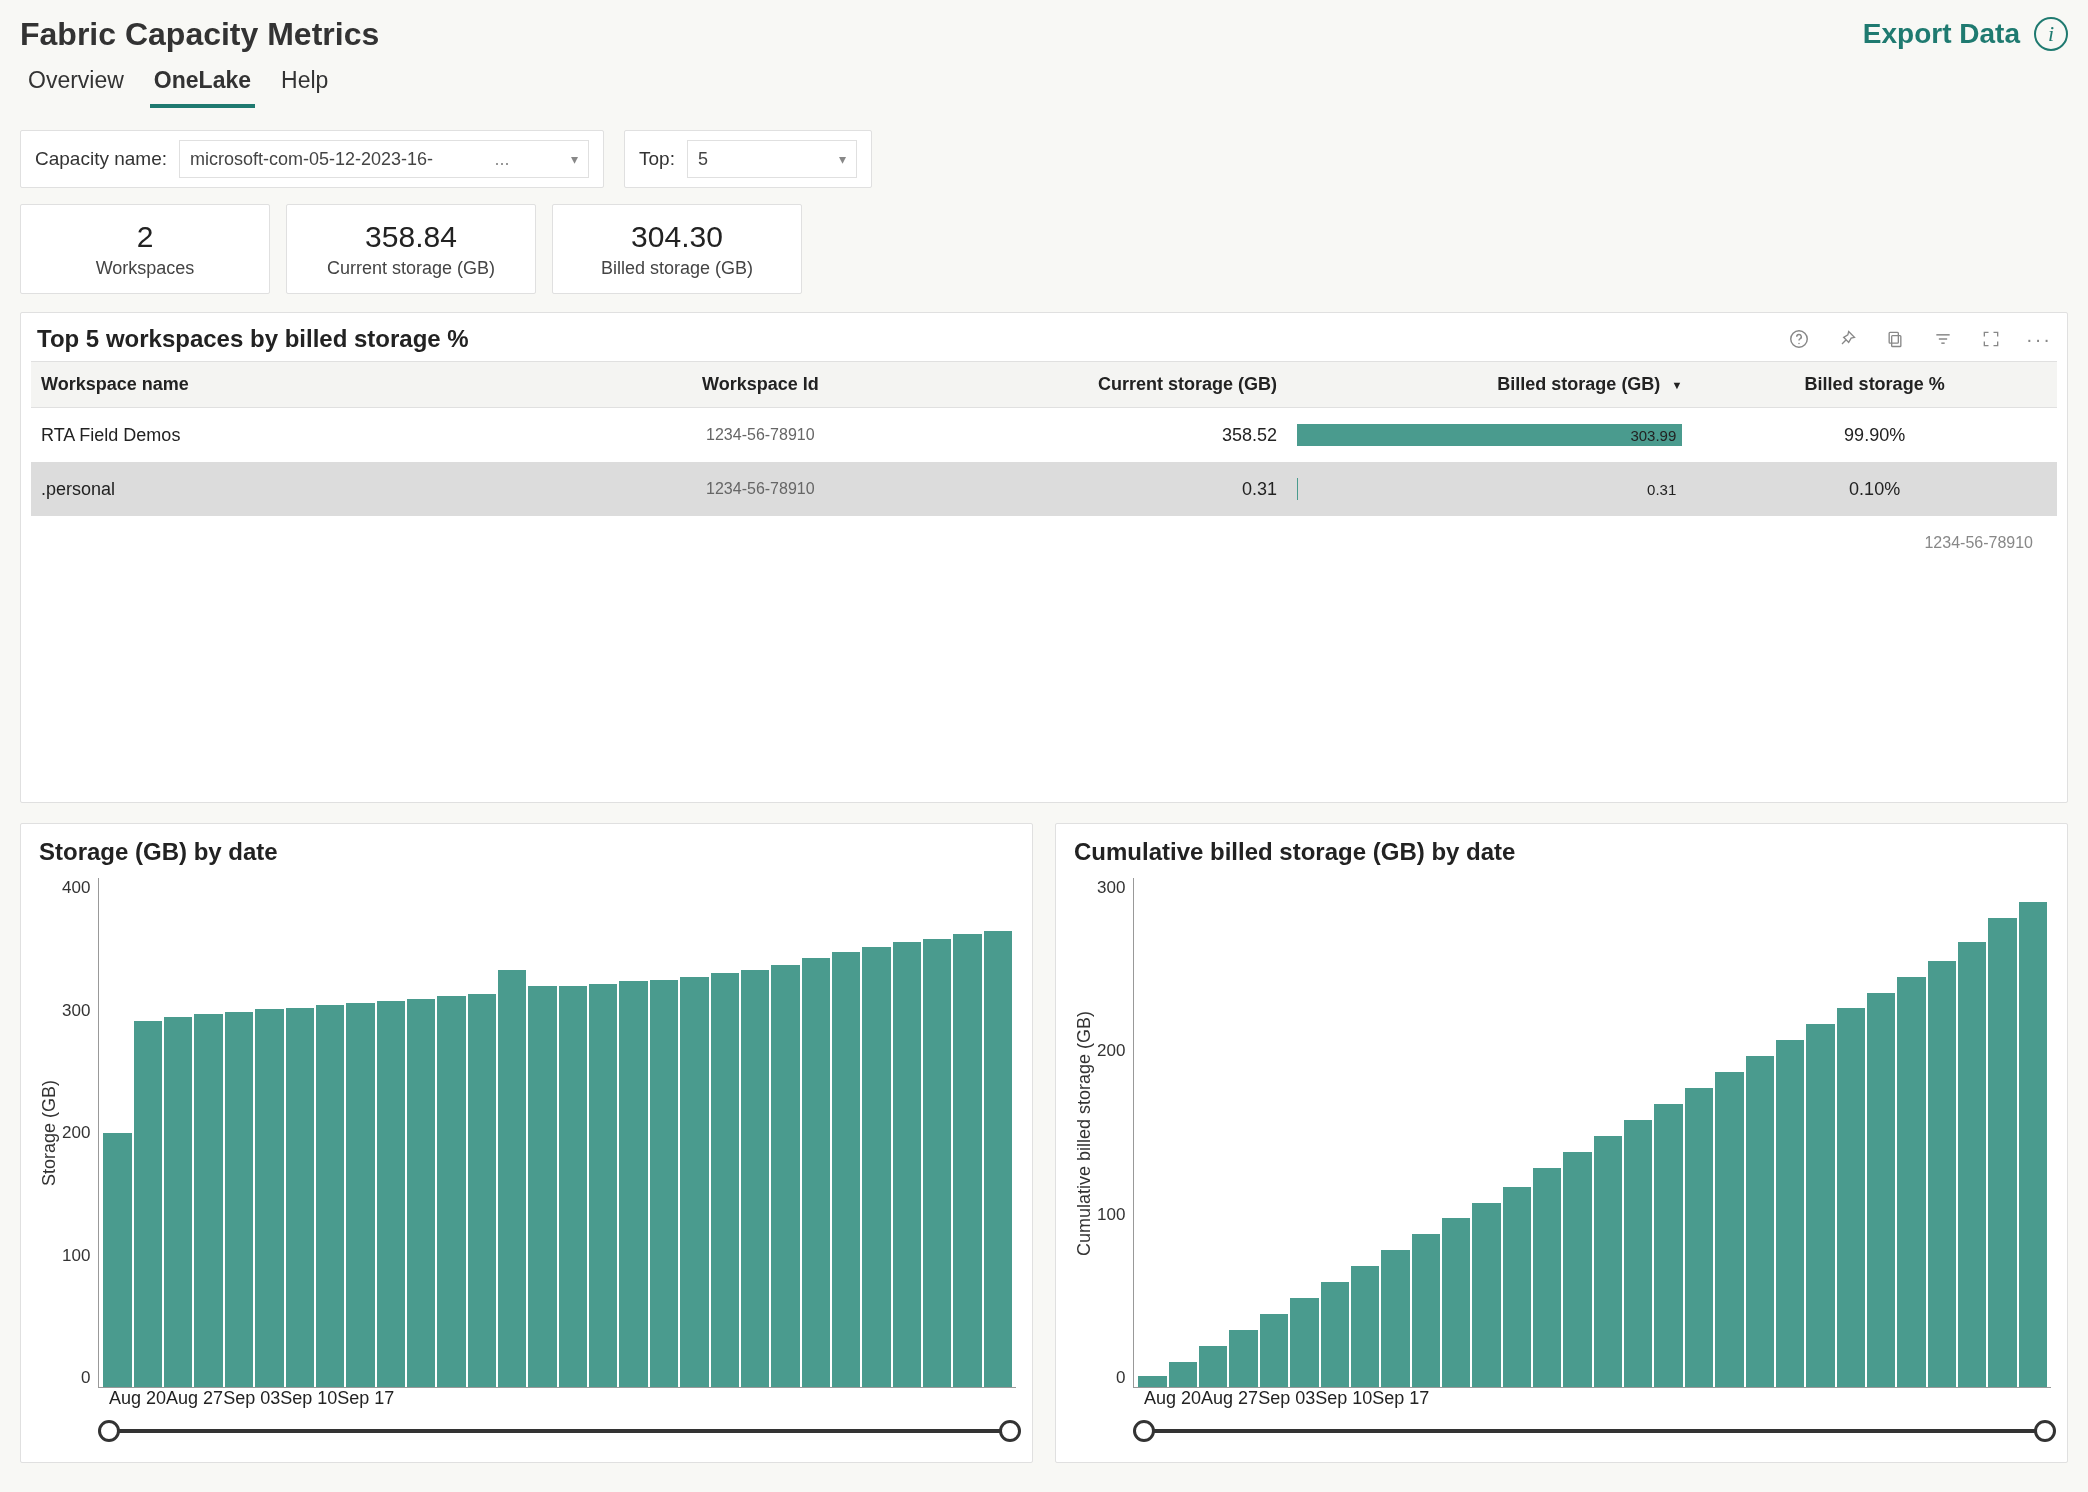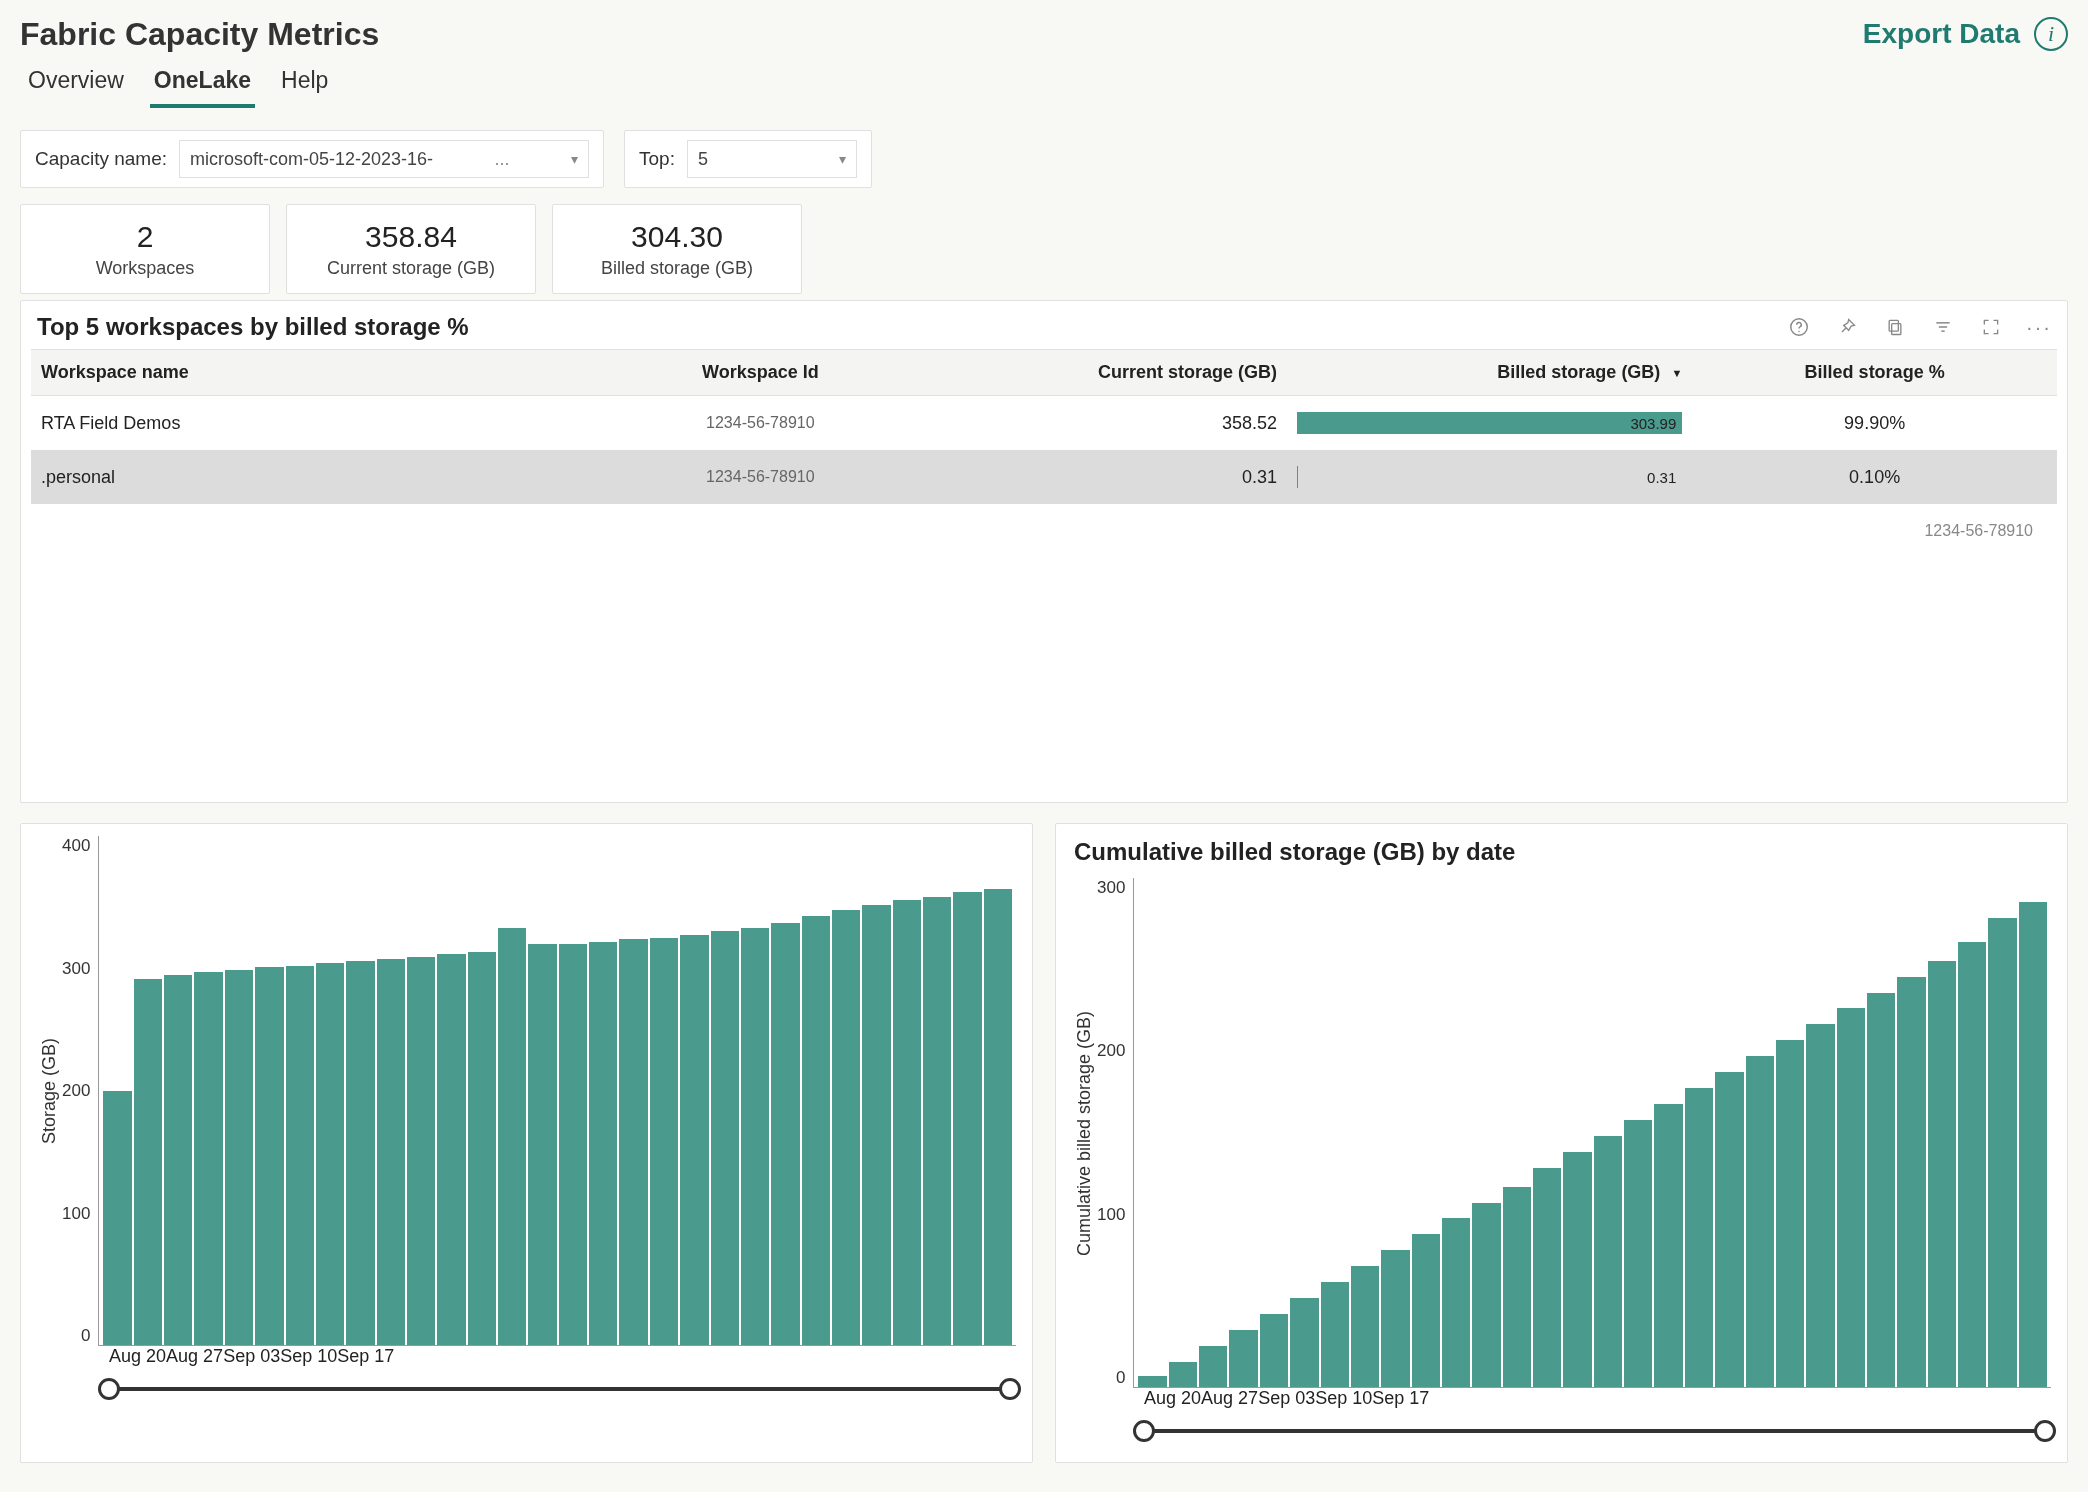--- a/index.html
+++ b/index.html
@@ -54,21 +54,21 @@
   .kpis { display:flex; gap:16px; margin-top:16px; }
   .kpi {
     background:var(--panel); border:1px solid var(--border); border-radius:2px;
     width:250px; height:90px; display:flex; flex-direction:column; align-items:center; justify-content:center;
   }
   .kpi .val { font-size:30px; font-weight:400; }
   .kpi .cap { font-size:18px; color:#444; margin-top:4px; }
   
   .panel {
     background:var(--panel); border:1px solid var(--border); border-radius:2px;
-    margin-top:6px; padding:8px 4px 16px 4px; position:relative;
+    margin-top:18px; padding:8px 4px 4px 4px; position:relative;
   }
   .panel-hdr { display:flex; align-items:center; justify-content:space-between; padding:4px 12px 8px 12px;}
   .panel-title { font-size:24px; font-weight:600; }
   .panel-tools { display:flex; gap:24px; color:#888; }
   .ticon { width:24px; height:24px; cursor:pointer; display:flex; align-items:center; justify-content:center; }
   table { width:calc(100% - 12px); margin-left:6px; border-collapse:collapse; font-size:18px; }
   th { text-align:left; font-weight:600; padding:12px 10px; background:#f4f4f2; border-top:1px solid var(--border); border-bottom:1px solid var(--border); }
   th.num, td.num { text-align:right; }
   th.center, td.center { text-align:center; }
   td { padding:12px 10px; }
@@ -231,20 +231,21 @@
           <td class="center">0.10%</td>
         </tr>
       </tbody>
   </table>
   <div class="tbl-footer">1234-56-78910</div>
   <div class="tbl-spacer"></div>
 </div>
 
 <div class="charts">
   <div class="chart-panel">
+    <div class="chart-title">Storage (GB) by date</div>
     <div class="chart-area">
       <div class="ylabel">Storage (GB)</div>
       <div class="yticks" id="yticks-0">
           <span>400</span>
           <span>300</span>
           <span>200</span>
           <span>100</span>
           <span>0</span>
         </div>
       <div class="plot" id="plot-0">

